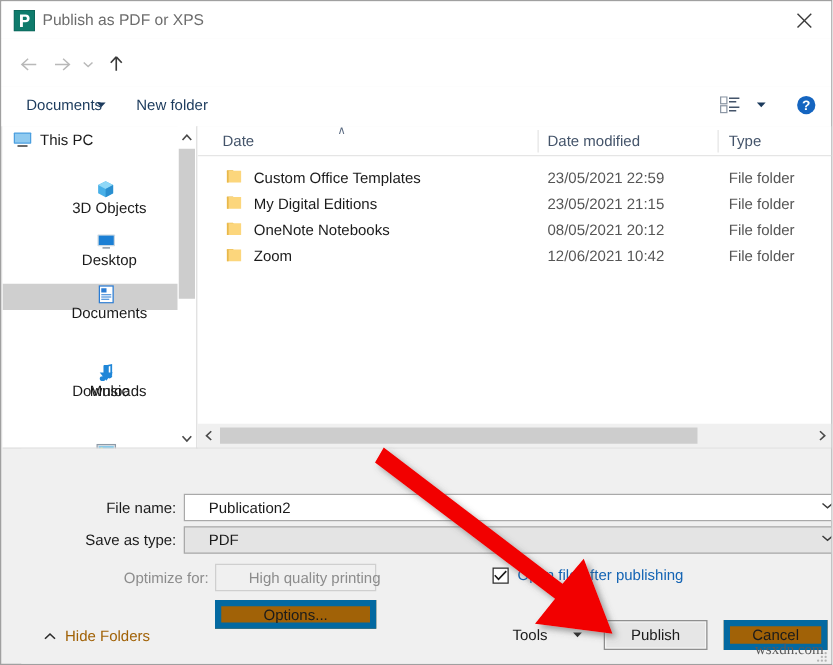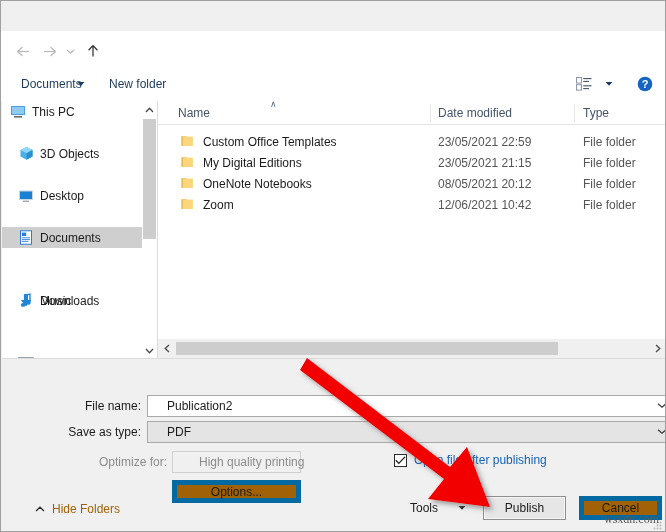--- a/index.html
+++ b/index.html
@@ -101,21 +101,21 @@
   
   .navpane{
     position:absolute;left:1px;top:100px;width:155px;height:258px;
     background:#ffffff;
     overflow:hidden;
   }
   .tree-item{
     position:relative;height:21px;display:flex;align-items:center;
     padding-left:8px;font-size:12px;color:#1b1b1b;white-space:nowrap;
   }
-  .tree-item.indent{padding-left:16px;}
+  .tree-item.indent{padding-left:16px;flex-direction:column;}
   .tree-item.selected{background:#cfcfcf;}
   .tree-ico{
     width:16px;height:16px;margin-right:6px;flex:0 0 16px;
     display:flex;align-items:center;justify-content:center;
   }
   .navpane-scroll{
     position:absolute;left:141px;top:100px;width:15px;height:258px;
     background:#ffffff;
   }
   .sb-arrow{
@@ -245,20 +245,36 @@
   }
   .corner-grip{
     position:absolute;right:3px;bottom:3px;width:9px;height:9px;
   }
 </style>
 </head>
 <body>
 
 <div id="dialog">
 
+  <div class="titlebar">
+    <div class="app-icon">
+      <svg width="17" height="17" viewBox="0 0 17 17">
+        <rect x="0" y="0" width="17" height="17" fill="#0f7b6c"></rect>
+        <rect x="0" y="0" width="17" height="17" fill="none" stroke="#0b5e53" stroke-width="1"></rect>
+        <path d="M5 3.5h4.4c2.1 0 3.3 1.2 3.3 3.1 0 2-1.3 3.2-3.4 3.2H7.3v3.7H5z M7.3 5.4v2.6h1.8c.9 0 1.4-.5 1.4-1.3 0-.8-.5-1.3-1.4-1.3z" fill="#ffffff"></path>
+      </svg>
+    </div>
+    <div class="title-text">Publish as PDF or XPS</div>
+    <div class="close-btn">
+      <svg width="13" height="13" viewBox="0 0 13 13">
+        <line x1="1" y1="1" x2="12" y2="12" stroke="#3b3b3b" stroke-width="1.1"></line>
+        <line x1="12" y1="1" x2="1" y2="12" stroke="#3b3b3b" stroke-width="1.1"></line>
+      </svg>
+    </div>
+  </div>
 
   <div class="navbar">
     <div class="nav-arrow nav-back">
       <svg width="15" height="13" viewBox="0 0 15 13">
         <path d="M6.5 2 L1.5 6.5 L6.5 11" fill="none" stroke="#b9b9b9" stroke-width="1.2"></path>
         <line x1="1.8" y1="6.5" x2="13" y2="6.5" stroke="#b9b9b9" stroke-width="1.2"></line>
       </svg>
     </div>
     <div class="nav-arrow nav-fwd">
       <svg width="15" height="13" viewBox="0 0 15 13">
@@ -441,21 +457,21 @@
       <svg width="9" height="6" viewBox="0 0 9 6">
           <path d="M1 1 L4.5 4.8 L8 1" fill="none" stroke="#4a4a4a" stroke-width="1.3"></path>
         </svg>
     </div>
   </div>
   <div class="splitter"></div>
 
   <div class="filepane">
     <div class="colheader">
       <div class="sort-mark" style="left:112px">∧</div>
-      <div class="col" style="left:20px">Name</div>
+      <div class="col" style="left:20px">Date</div>
       <div class="col-div" style="left:272px"></div>
       <div class="col" style="left:280px">Date modified</div>
       <div class="col-div" style="left:416px"></div>
       <div class="col" style="left:425px">Type</div>
     </div>
 
     <div class="frow" style="top:30px">
       <span class="folder-ico">
         <svg width="15" height="13" viewBox="0 0 15 13">
           <path d="M0.5 2.2 L5.4 2.2 L6.6 3.7 L0.5 3.7 Z" fill="#e8b84a"></path>

